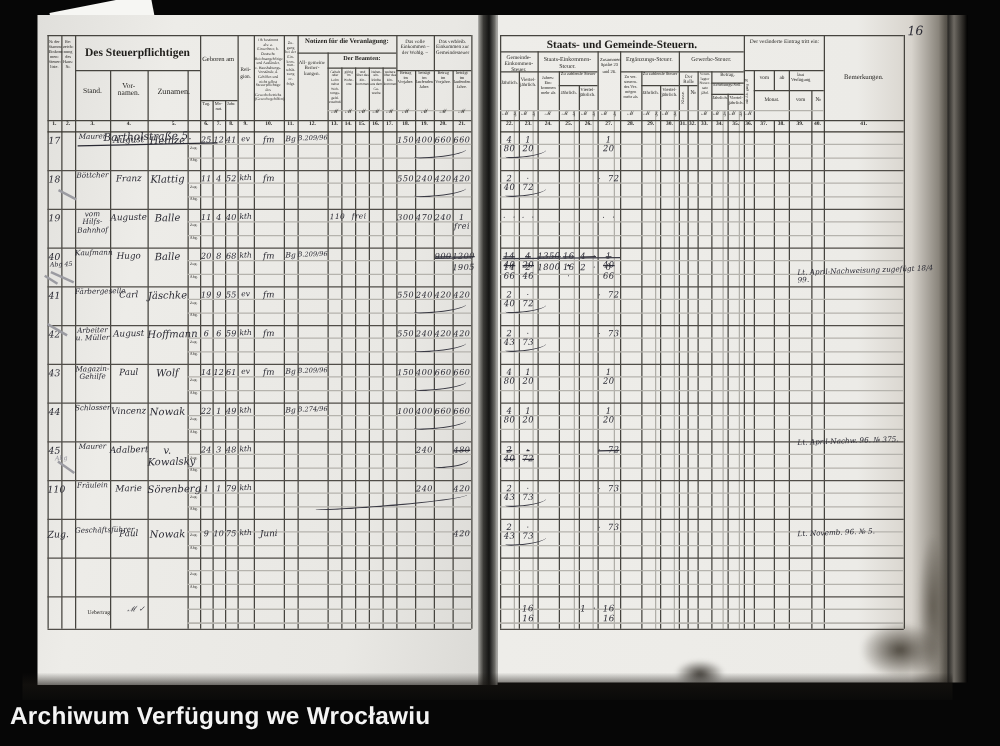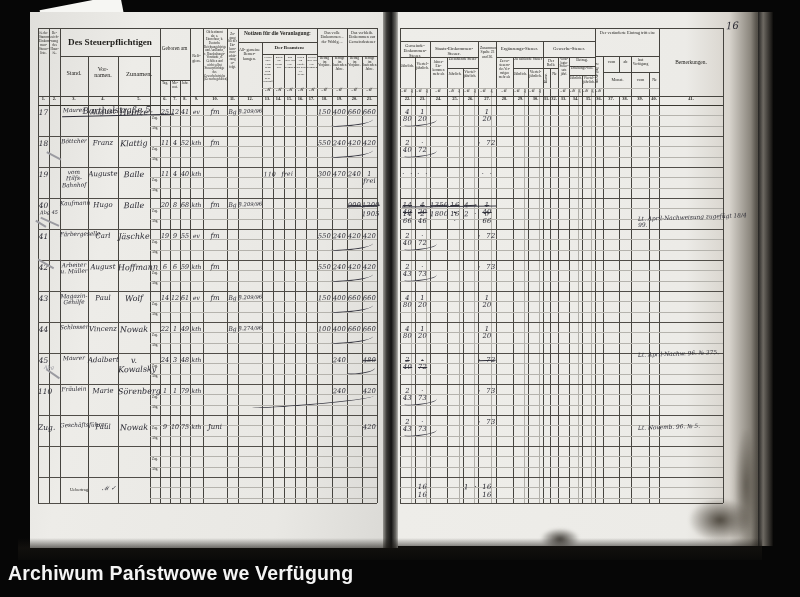--- a/index.html
+++ b/index.html
@@ -243,20 +243,21 @@
       <div class="abs pcell" style="left: 363px; top: 57px; width: 13px; font-size: 3.4px; height: 28px;">beträgt im laufenden Jahre.</div>
       <div class="abs pcell" style="left: 263px; top: 87px; width: 10px; font-size: 4.8px;">ℳ</div>
       <div class="abs pcell" style="left: 274px; top: 87px; width: 10px; font-size: 4.8px;">ℳ</div>
       <div class="abs pcell" style="left: 285px; top: 87px; width: 10px; font-size: 4.8px;">ℳ</div>
       <div class="abs pcell" style="left: 296px; top: 87px; width: 10px; font-size: 4.8px;">ℳ</div>
       <div class="abs pcell" style="left: 307px; top: 87px; width: 10px; font-size: 4.8px;">ℳ</div>
       <div class="abs pcell" style="left: 318px; top: 87px; width: 13px; font-size: 4.8px;">ℳ</div>
       <div class="abs pcell" style="left: 333px; top: 87px; width: 13px; font-size: 4.8px;">ℳ</div>
       <div class="abs pcell" style="left: 348px; top: 87px; width: 13px; font-size: 4.8px;">ℳ</div>
       <div class="abs pcell" style="left: 363px; top: 87px; width: 13px; font-size: 4.8px;">ℳ</div>
+      <div class="abs pcell bold" style="left: 401px; top: 31px; width: 193px; font-size: 9px; height: 10px;">Staats- und Gemeinde-Steuern.</div>
       <div class="abs pcell" style="left: 401px; top: 44px; width: 28px; font-size: 4.4px; height: 12px;">Gemeinde- Einkommen-Steuer.</div>
       <div class="abs pcell" style="left: 431px; top: 46px; width: 46px; font-size: 4.8px; height: 8px;">Staats-Einkommen-Steuer.</div>
       <div class="abs pcell tiny" style="left: 480px; top: 46px; width: 15px; font-size: 3.7px; height: 48px;">Zusammen Spalte 23 und 26.</div>
       <div class="abs pcell" style="left: 497px; top: 46px; width: 45px; font-size: 4.8px; height: 8px;">Ergänzungs-Steuer.</div>
       <div class="abs pcell" style="left: 544px; top: 46px; width: 50px; font-size: 4.8px; height: 8px;">Gewerbe-Steuer.</div>
       <div class="abs pcell" style="left: 401px; top: 64px; width: 13px; font-size: 3.9px; height: 22px;">Jährlich.</div>
       <div class="abs pcell" style="left: 416px; top: 62px; width: 13px; font-size: 3.9px; height: 24px;">Viertel- jährlich.</div>
       <div class="abs pcell tiny" style="left: 431px; top: 60px; width: 15px; font-size: 3.4px; height: 26px;">Jahres- Ein- kommen mehr als</div>
       <div class="abs pcell" style="left: 448px; top: 58px; width: 29px; font-size: 3.6px; height: 9px;">Zu zahlende Steuer</div>
       <div class="abs pcell" style="left: 448px; top: 72px; width: 14px; font-size: 3.8px; height: 14px;">Jährlich.</div>
@@ -585,14 +586,14 @@
       <div class="abs pstroke" style="left: 49px; top: 212px; height: 20px; transform: rotate(-66deg);"></div>
       <div class="abs pstroke" style="left: 45px; top: 255px; height: 18px; transform: rotate(-60deg);"></div>
       <div class="abs pstroke" style="left: 52px; top: 366px; height: 16px; transform: rotate(-55deg);"></div>
       <div class="abs pstroke" style="left: 40px; top: 218px; height: 12px; transform: rotate(-58deg);"></div>
     </div>
   <div class="abs stain" id="stain-a"></div>
   <div class="abs stain" id="stain-b"></div>
   <div class="abs stain" id="stain-c"></div>
   <div class="abs" id="bottom-shadow"></div>
   <div class="abs hw" id="folio">16</div>
-  <div class="abs" id="caption">Archiwum Państwowe we Verfügung</div>
+  <div class="abs" id="caption">Archiwum Verfügung we Wrocławiu</div>
 </div>
 
 </body></html>

